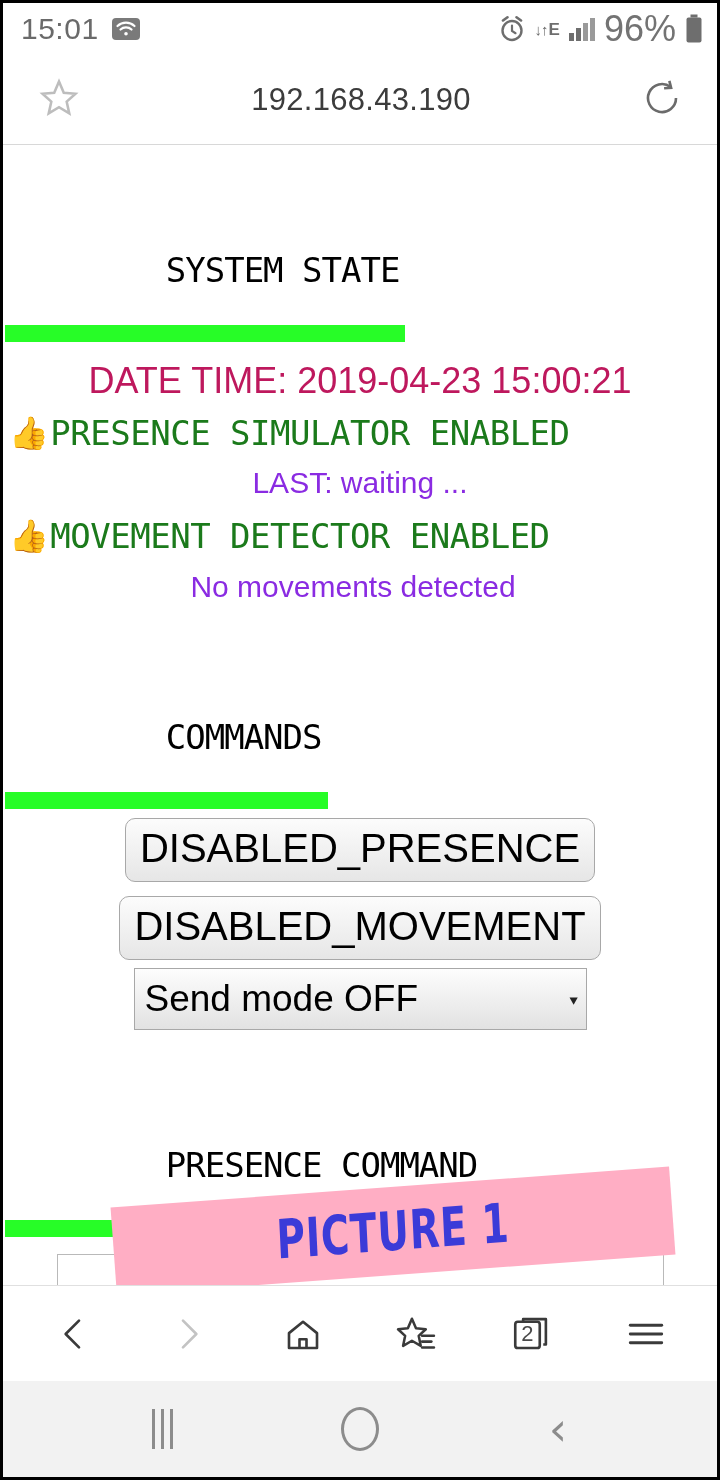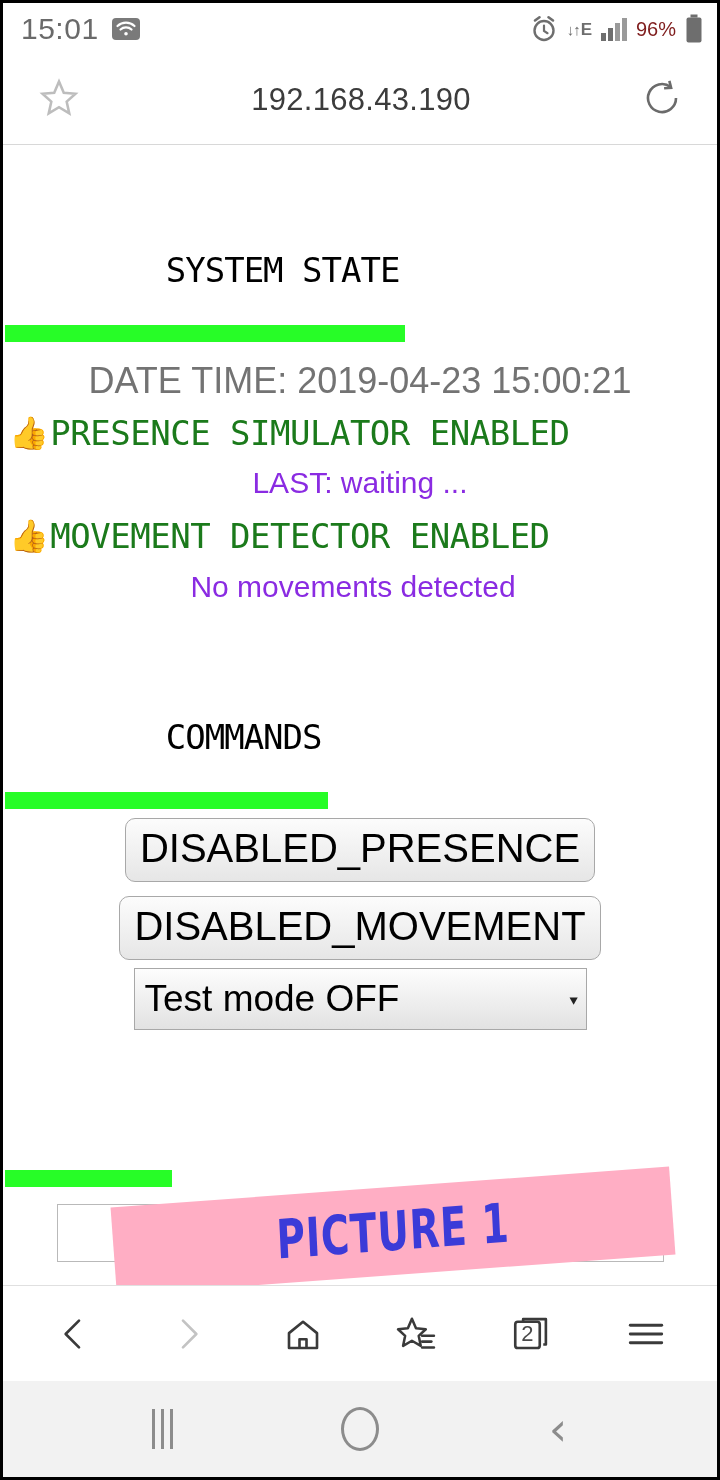--- a/index.html
+++ b/index.html
@@ -76,21 +76,21 @@
     align-items: flex-end;
     gap: 2px;
     height: 24px;
   }
   .bars i { display: block; width: 5px; background: #9a9a9a; }
   .bars i.on { background: #6e6e6e; }
   .bars i:nth-child(1) { height: 8px; }
   .bars i:nth-child(2) { height: 13px; }
   .bars i:nth-child(3) { height: 18px; }
   .bars i:nth-child(4) { height: 23px; }
-  .batt-pct { font-size: 20px; color: #7f1d1d; }
+  .batt-pct { font-size: 36px; color: #737373; }
 
   
   .browserbar {
     height: 90px;
     flex: 0 0 90px;
     display: flex;
     align-items: center;
     justify-content: space-between;
     padding: 0 34px;
     background: #fff;
@@ -134,21 +134,21 @@
     z-index: 0;
   }
   .h-band span.txt {
     position: relative;
     z-index: 1;
   }
   .head-row { padding-left: 2px; }
 
   .dt-line {
     text-align: center;
-    color: #737373;
+    color: #be185d;
     font-size: 36px;
     line-height: 44px;
     margin: 14px 0 8px 0;
     font-family: "Liberation Sans", sans-serif;
   }
   .state-line {
     display: flex;
     align-items: center;
     font-family: "DejaVu Sans Mono", monospace;
     font-size: 34px;
@@ -430,28 +430,29 @@
     <div class="row-center">
       <button class="btn btn-wide">DISABLED_PRESENCE</button>
     </div>
 
     <div class="row-center" style="margin-top:8px;">
       <button class="btn btn-wide">DISABLED_MOVEMENT</button>
     </div>
 
     <div class="select-row">
       <div class="select-box">
-        <span>Test mode OFF</span>
+        <span>Send mode OFF</span>
         <span class="caret">▾</span>
       </div>
     </div>
 
     <div class="head-row" style="margin-top:10px;">
       <h1 class="h-band">
         <span class="hl"></span>
+        <span class="txt">PRESENCE COMMAND</span>
       </h1>
     </div>
 
     <input class="text-input" type="text" placeholder="" style="">
 
     <div class="banner">
       <span class="banner-text">PICTURE 1</span>
     </div>
   </div>
 

